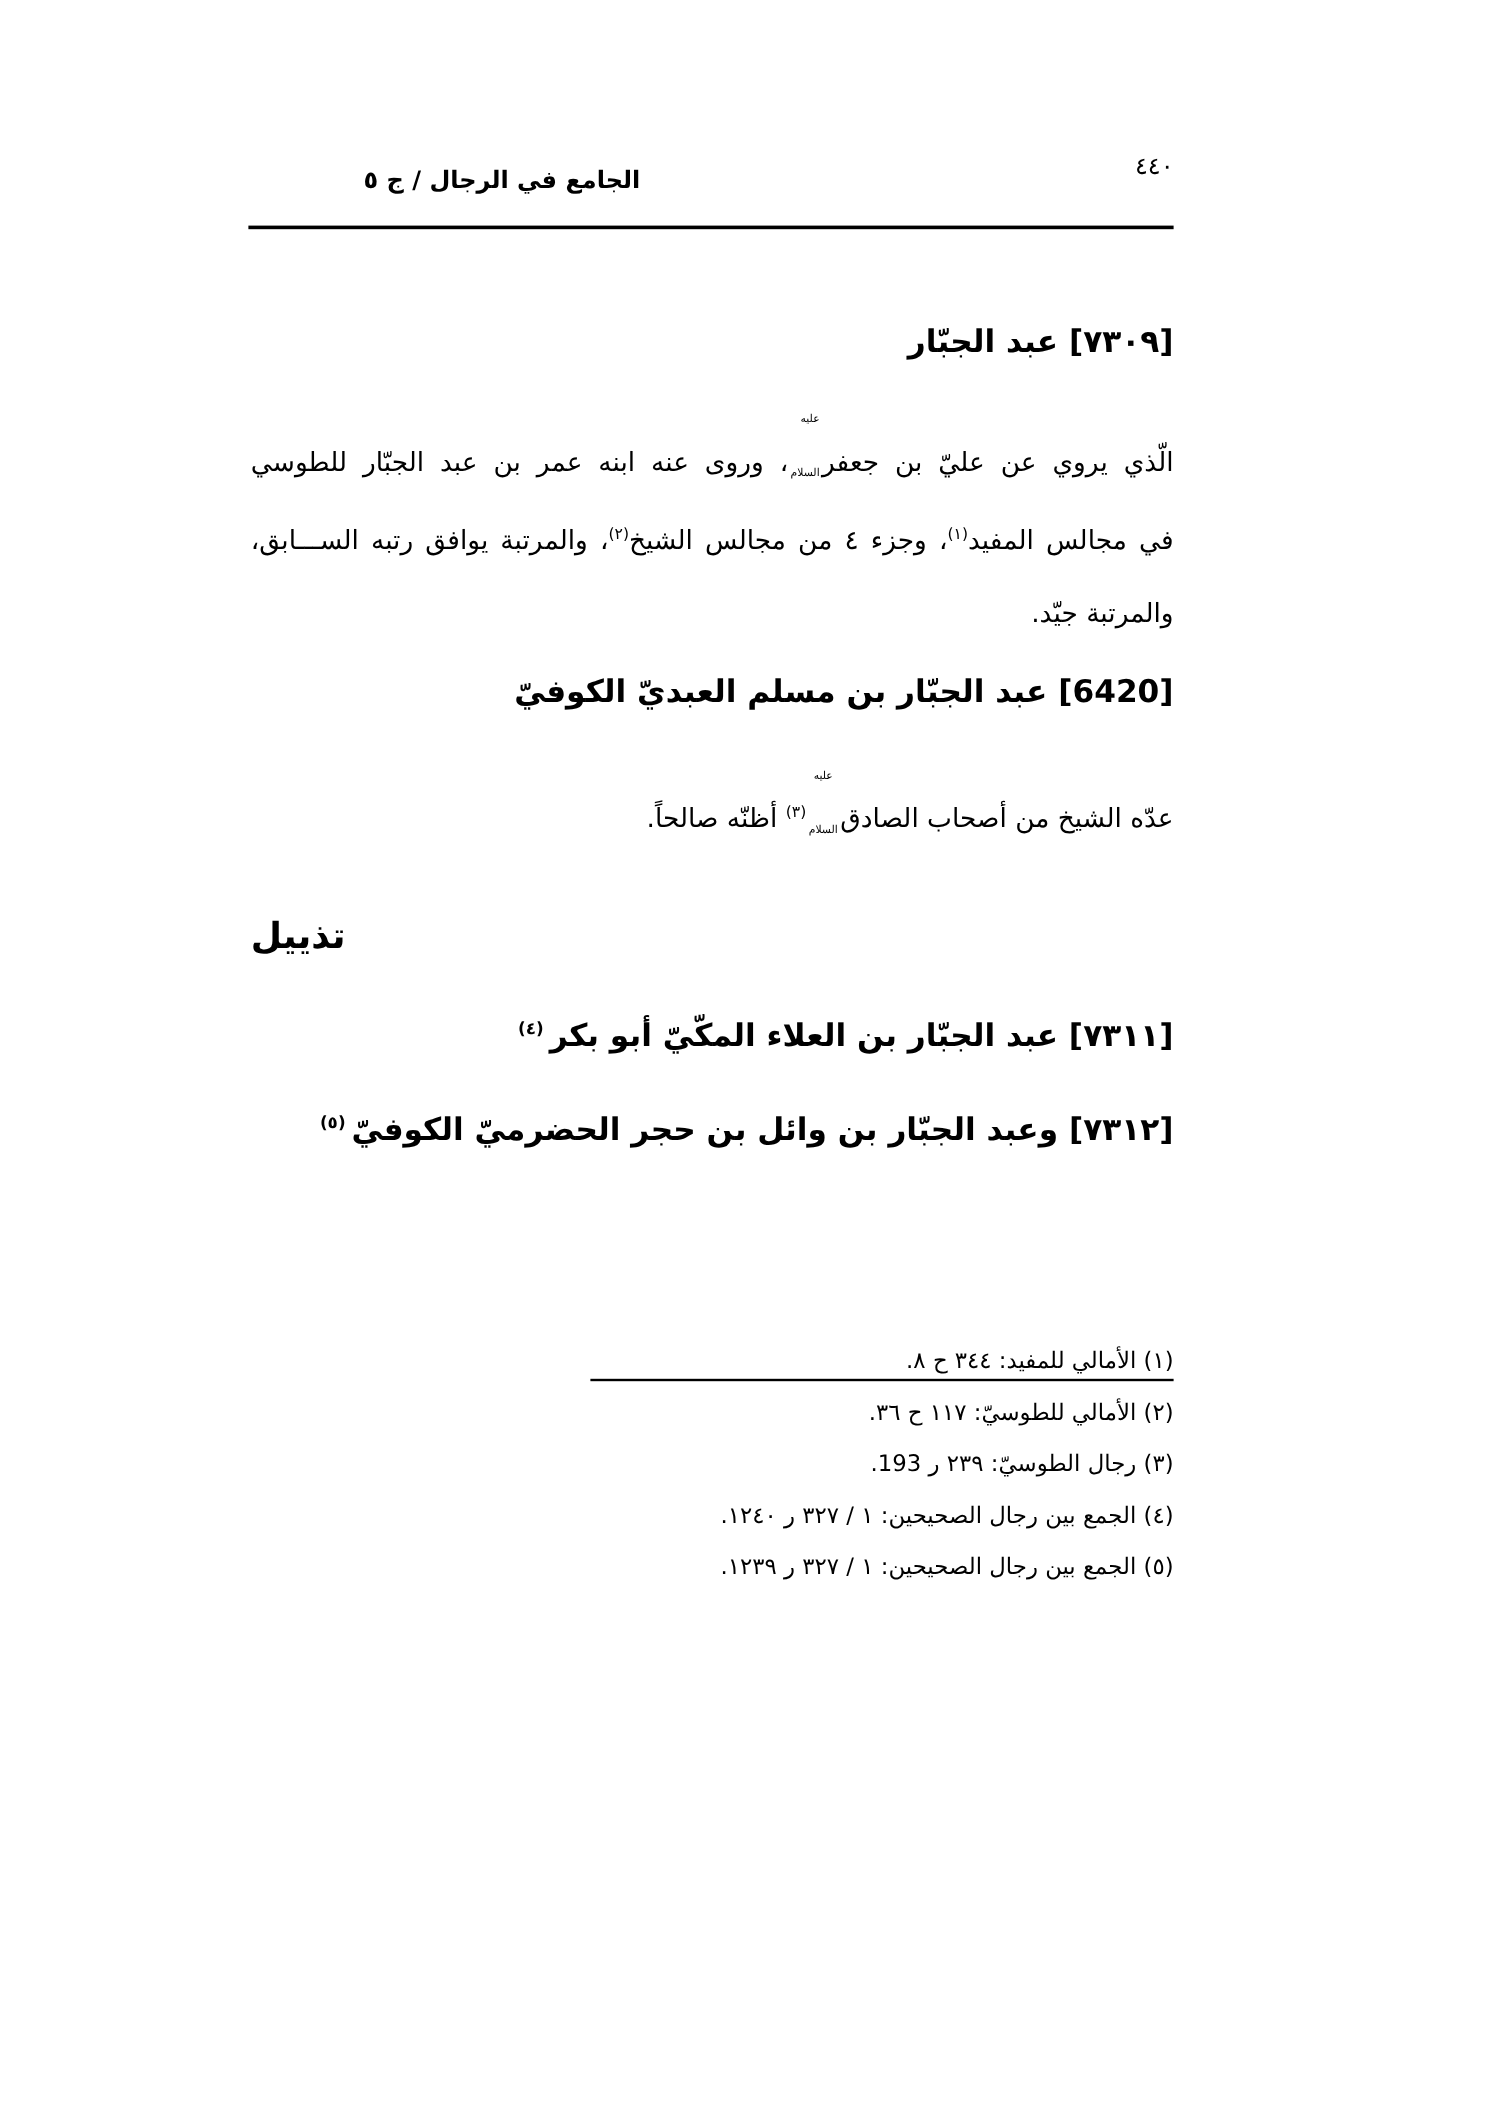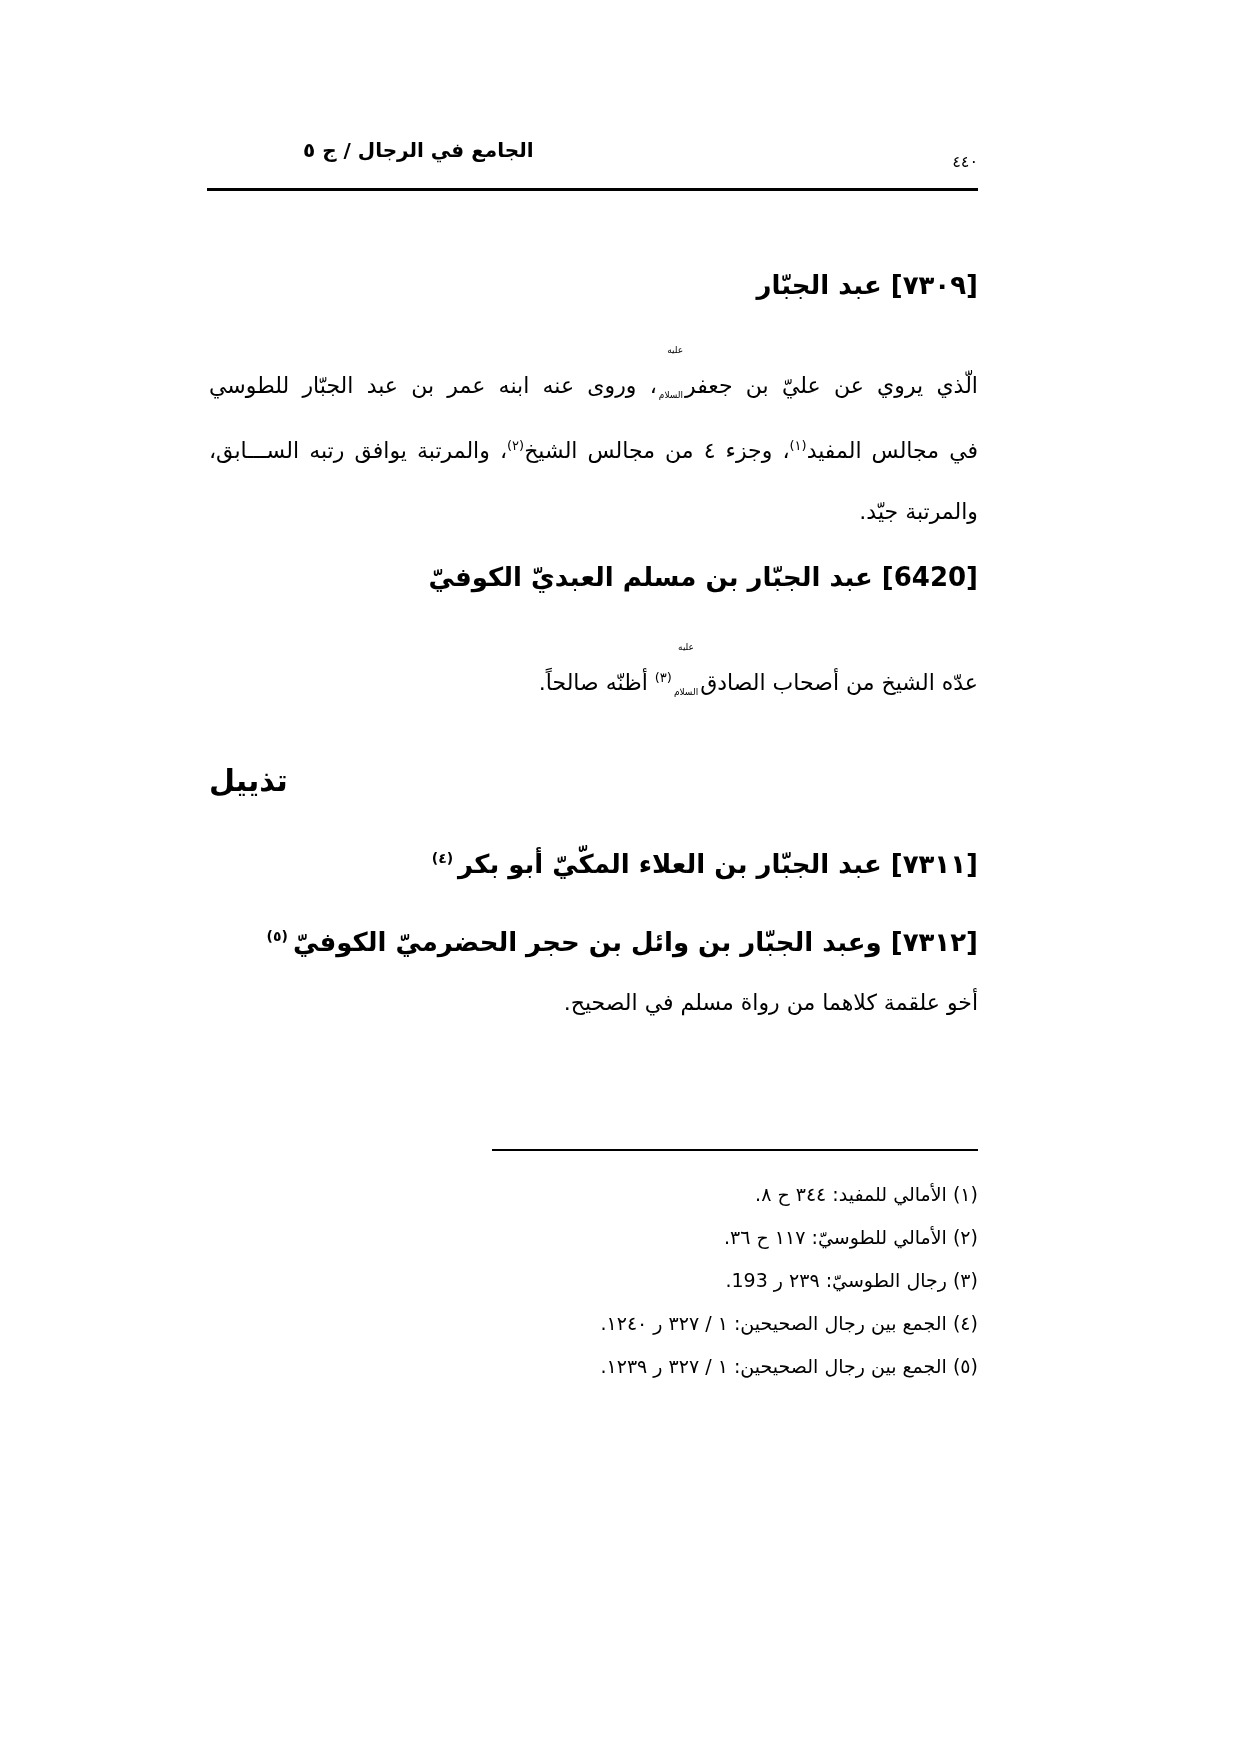--- a/index.html
+++ b/index.html
@@ -17,23 +17,23 @@
     position: absolute;
     left: 303px;
     top: 138px;
     font-size: 20px;
     font-weight: bold;
     direction: rtl;
     white-space: nowrap;
   }
   .page-number {
     position: absolute;
-    top: 152px;
+    top: 126px;
     right: 262px;
-    font-size: 16px;
+    font-size: 20px;
     direction: rtl;
   }
   .header-rule {
     position: absolute;
     left: 207px;
     top: 188px;
     width: 771px;
     height: 3px;
     background: #000;
   }
@@ -92,21 +92,21 @@
     left: 492px;
     top: 1149px;
     width: 486px;
     height: 2px;
     background: #000;
   }
   .footnotes {
     position: absolute;
     left: 205px;
     right: 262px;
-    top: 1173px;
+    top: 1113px;
     direction: rtl;
     text-align: right;
     font-size: 19px;
   }
   .footnotes p { margin: 0; line-height: 43px; }
 </style>
 </head>
 <body>
 
 <div class="page">
@@ -128,21 +128,20 @@
     <h2 class="entry-heading" style="margin-top:13px">[6420] عبد الجبّار بن مسلم العبديّ الكوفيّ</h2>
 
     <p class="body-line" style="margin-top:8px"><span>عدّه الشيخ من أصحاب الصادق</span><span class="honorific"><span>عليه</span><span>السلام</span></span><sup class="fn-sup">(٣)</sup><span> أظنّه صالحاً.</span></p>
 
     <h2 class="section-title" style="margin-top:45px">تذييل</h2>
 
     <h2 class="entry-heading" style="margin-top:32px"><span>[٧٣١١] عبد الجبّار بن العلاء المكّيّ أبو بكر</span><sup class="fn-sup">(٤)</sup></h2>
 
     <h2 class="entry-heading" style="margin-top:28px"><span>[٧٣١٢] وعبد الجبّار بن وائل بن حجر الحضرميّ الكوفيّ</span><sup class="fn-sup">(٥)</sup></h2>
 
-    <p class="body-line" style="margin-top:9px">أخو علقمة كلاهما من رواة مسلم في الصحيح.</p>
   </div>
 
   <div class="footnote-rule"></div>
   <div class="footnotes">
     <p>(١) الأمالي للمفيد: ٣٤٤ ح ٨.</p>
     <p>(٢) الأمالي للطوسيّ: ١١٧ ح ٣٦.</p>
     <p>(٣) رجال الطوسيّ: ٢٣٩ ر 193.</p>
     <p>(٤) الجمع بين رجال الصحيحين: ١ / ٣٢٧ ر ١٢٤٠.</p>
     <p>(٥) الجمع بين رجال الصحيحين: ١ / ٣٢٧ ر ١٢٣٩.</p>
   </div>

